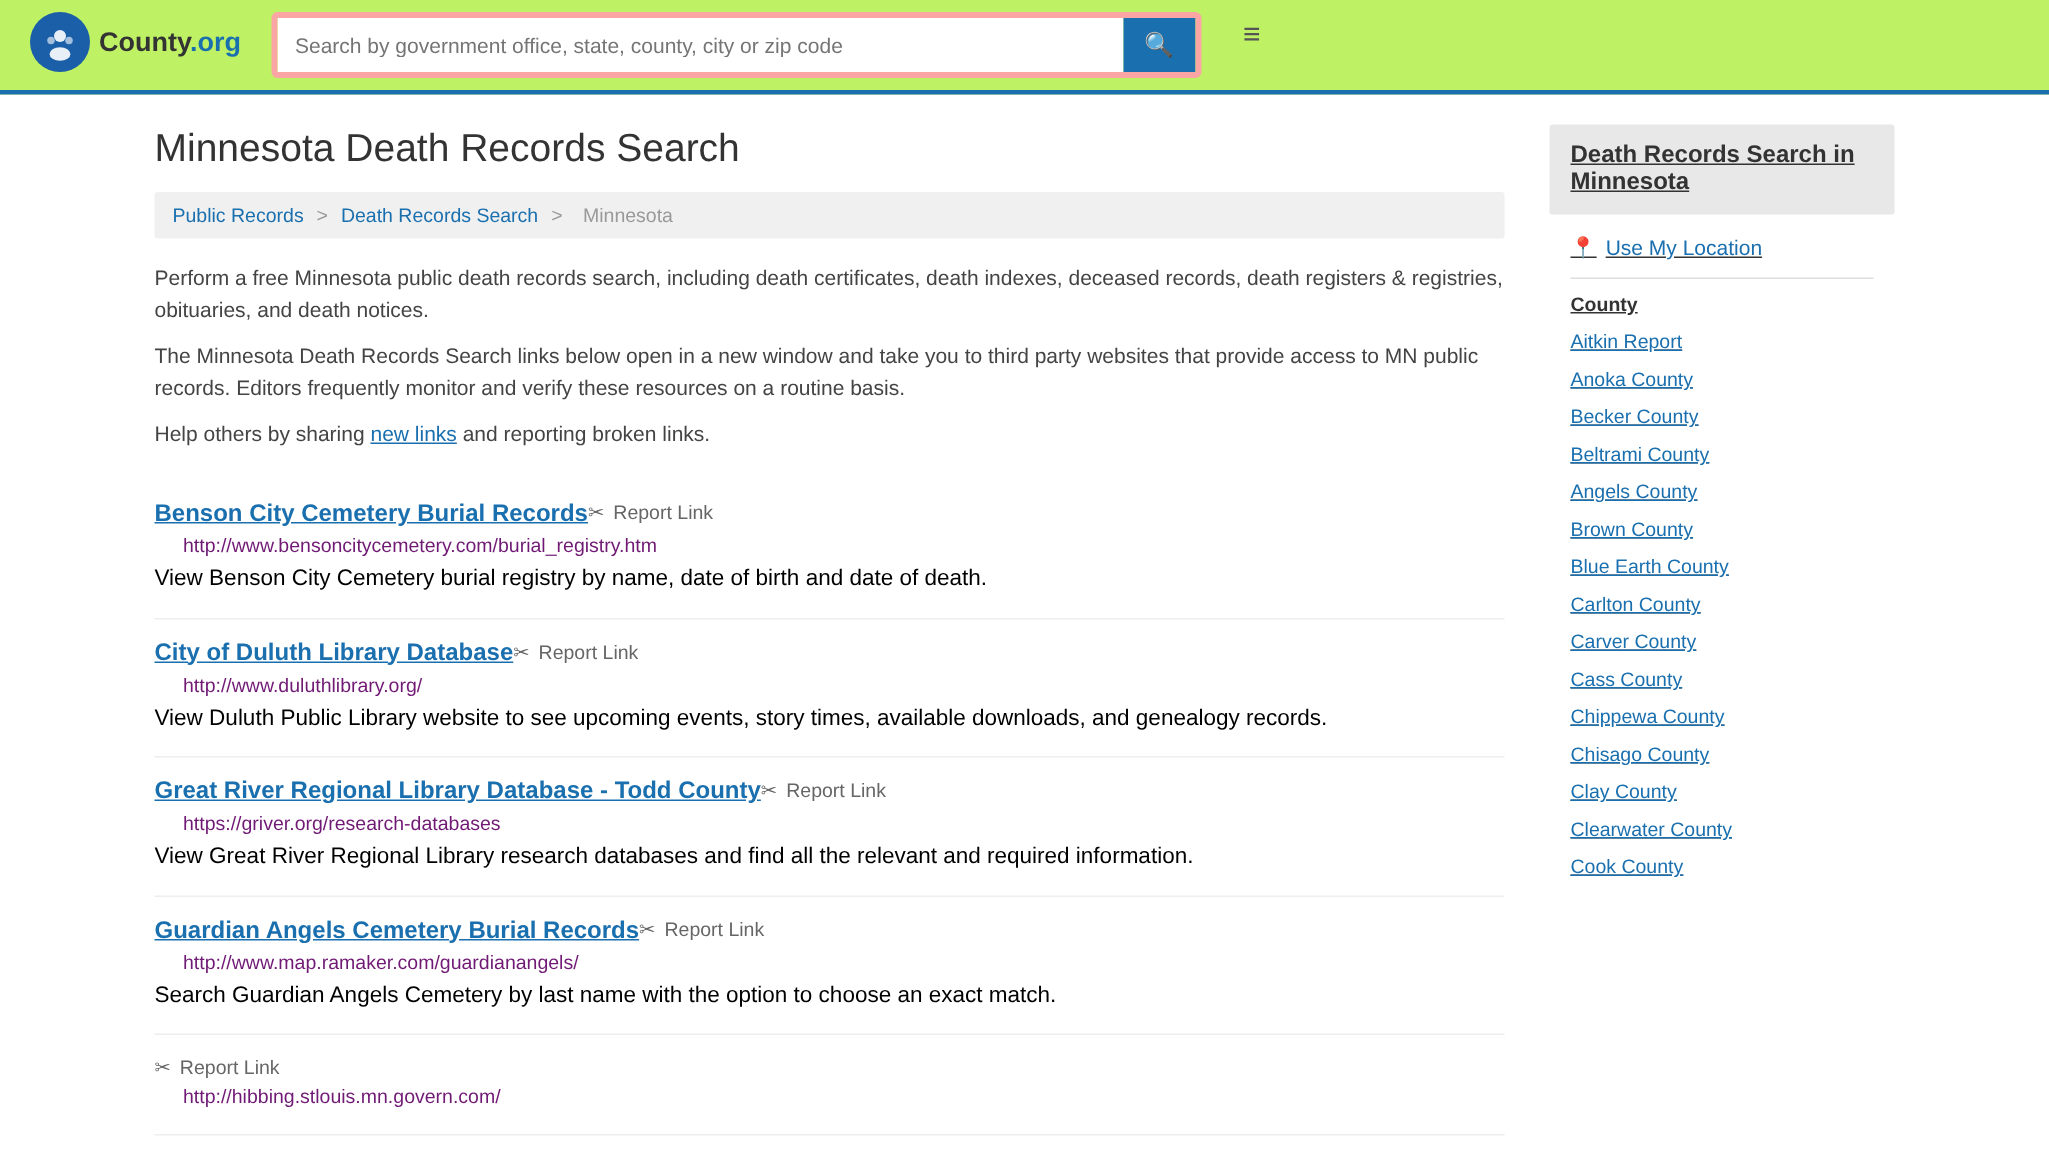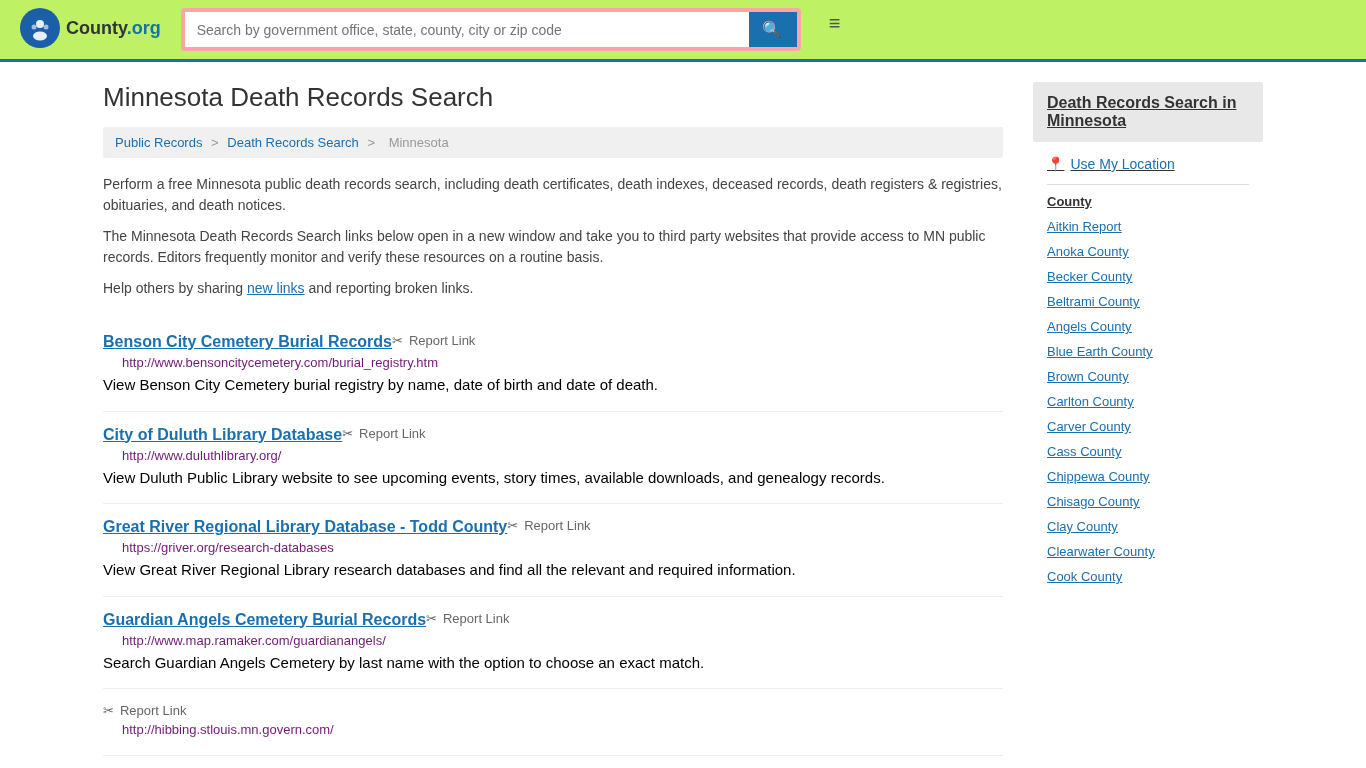--- a/index.html
+++ b/index.html
@@ -311,22 +311,22 @@
 
     <hr class="sidebar-divider">
 
     <div class="county-list">
       <span class="sidebar-col-header">County</span>
       <a class="county-item" href="#">Aitkin Report</a>
       <a class="county-item" href="#">Anoka County</a>
       <a class="county-item" href="#">Becker County</a>
       <a class="county-item" href="#">Beltrami County</a>
       <a class="county-item" href="#">Angels County</a>
+      <a class="county-item" href="#">Brown County</a>
       <a class="county-item" href="#">Blue Earth County</a>
-      <a class="county-item" href="#">Brown County</a>
       <a class="county-item" href="#">Carlton County</a>
       <a class="county-item" href="#">Carver County</a>
       <a class="county-item" href="#">Cass County</a>
       <a class="county-item" href="#">Chippewa County</a>
       <a class="county-item" href="#">Chisago County</a>
       <a class="county-item" href="#">Clay County</a>
       <a class="county-item" href="#">Clearwater County</a>
       <a class="county-item" href="#">Cook County</a>
     </div>
   </div>

